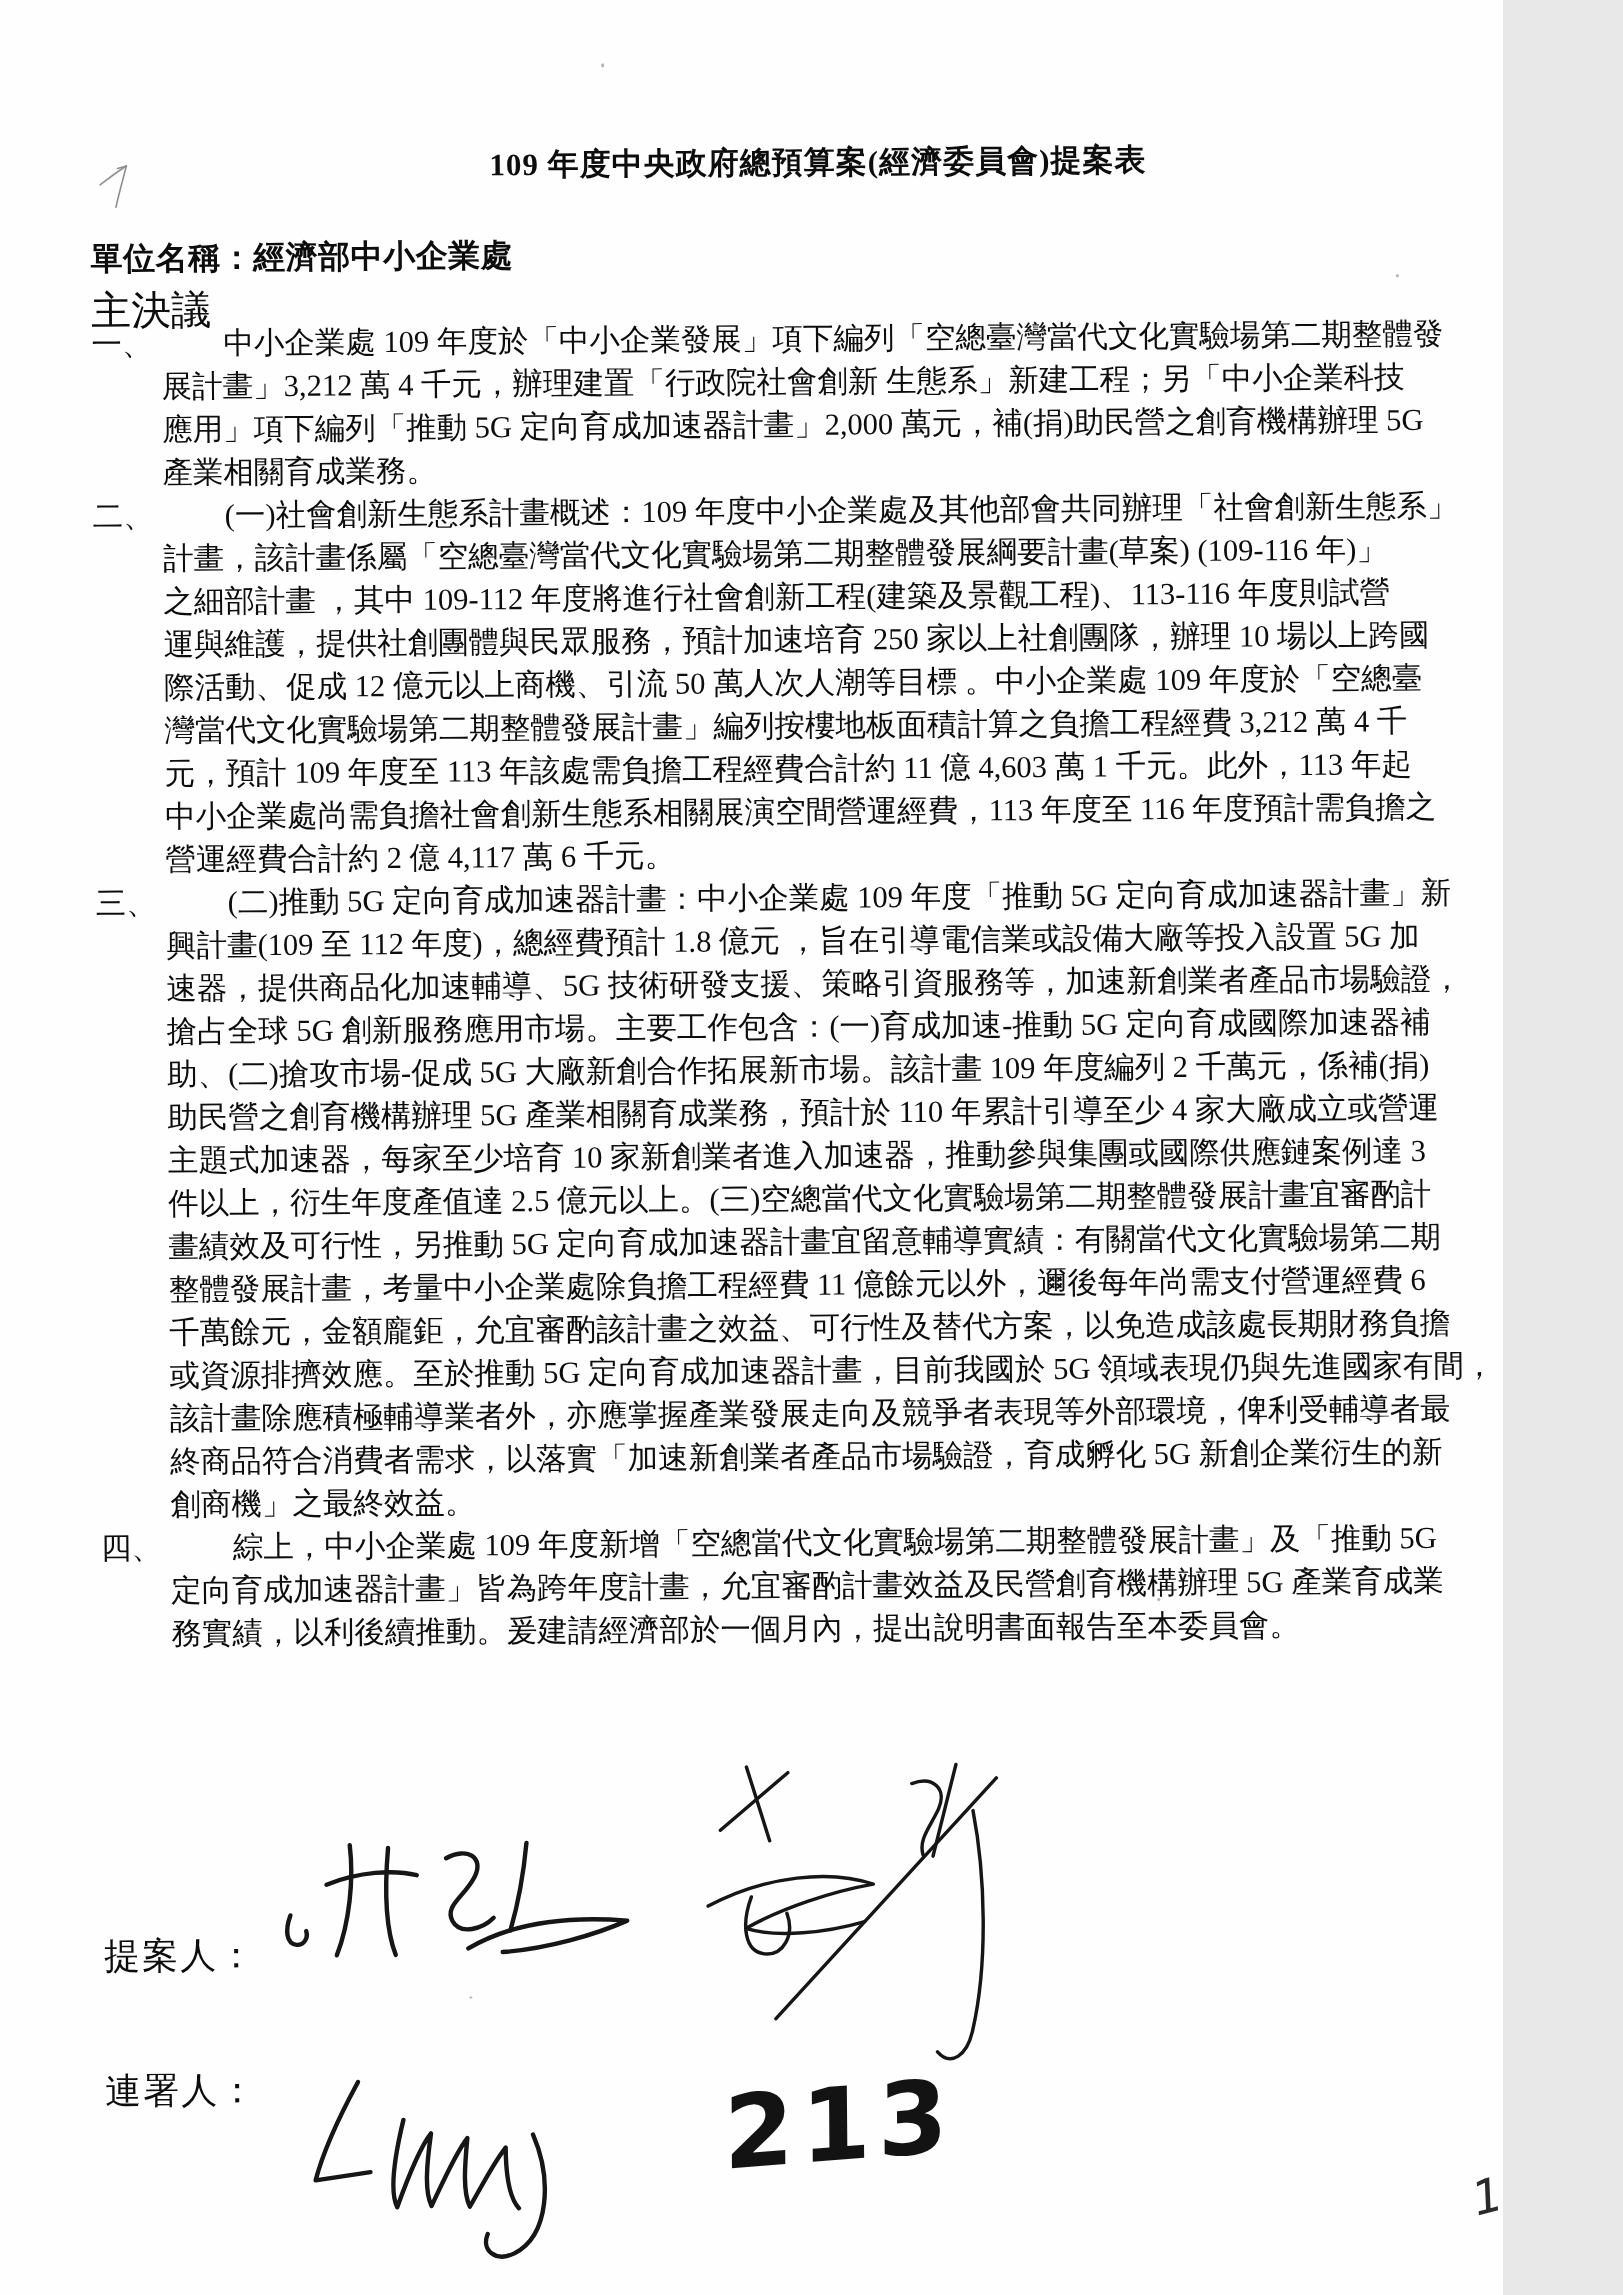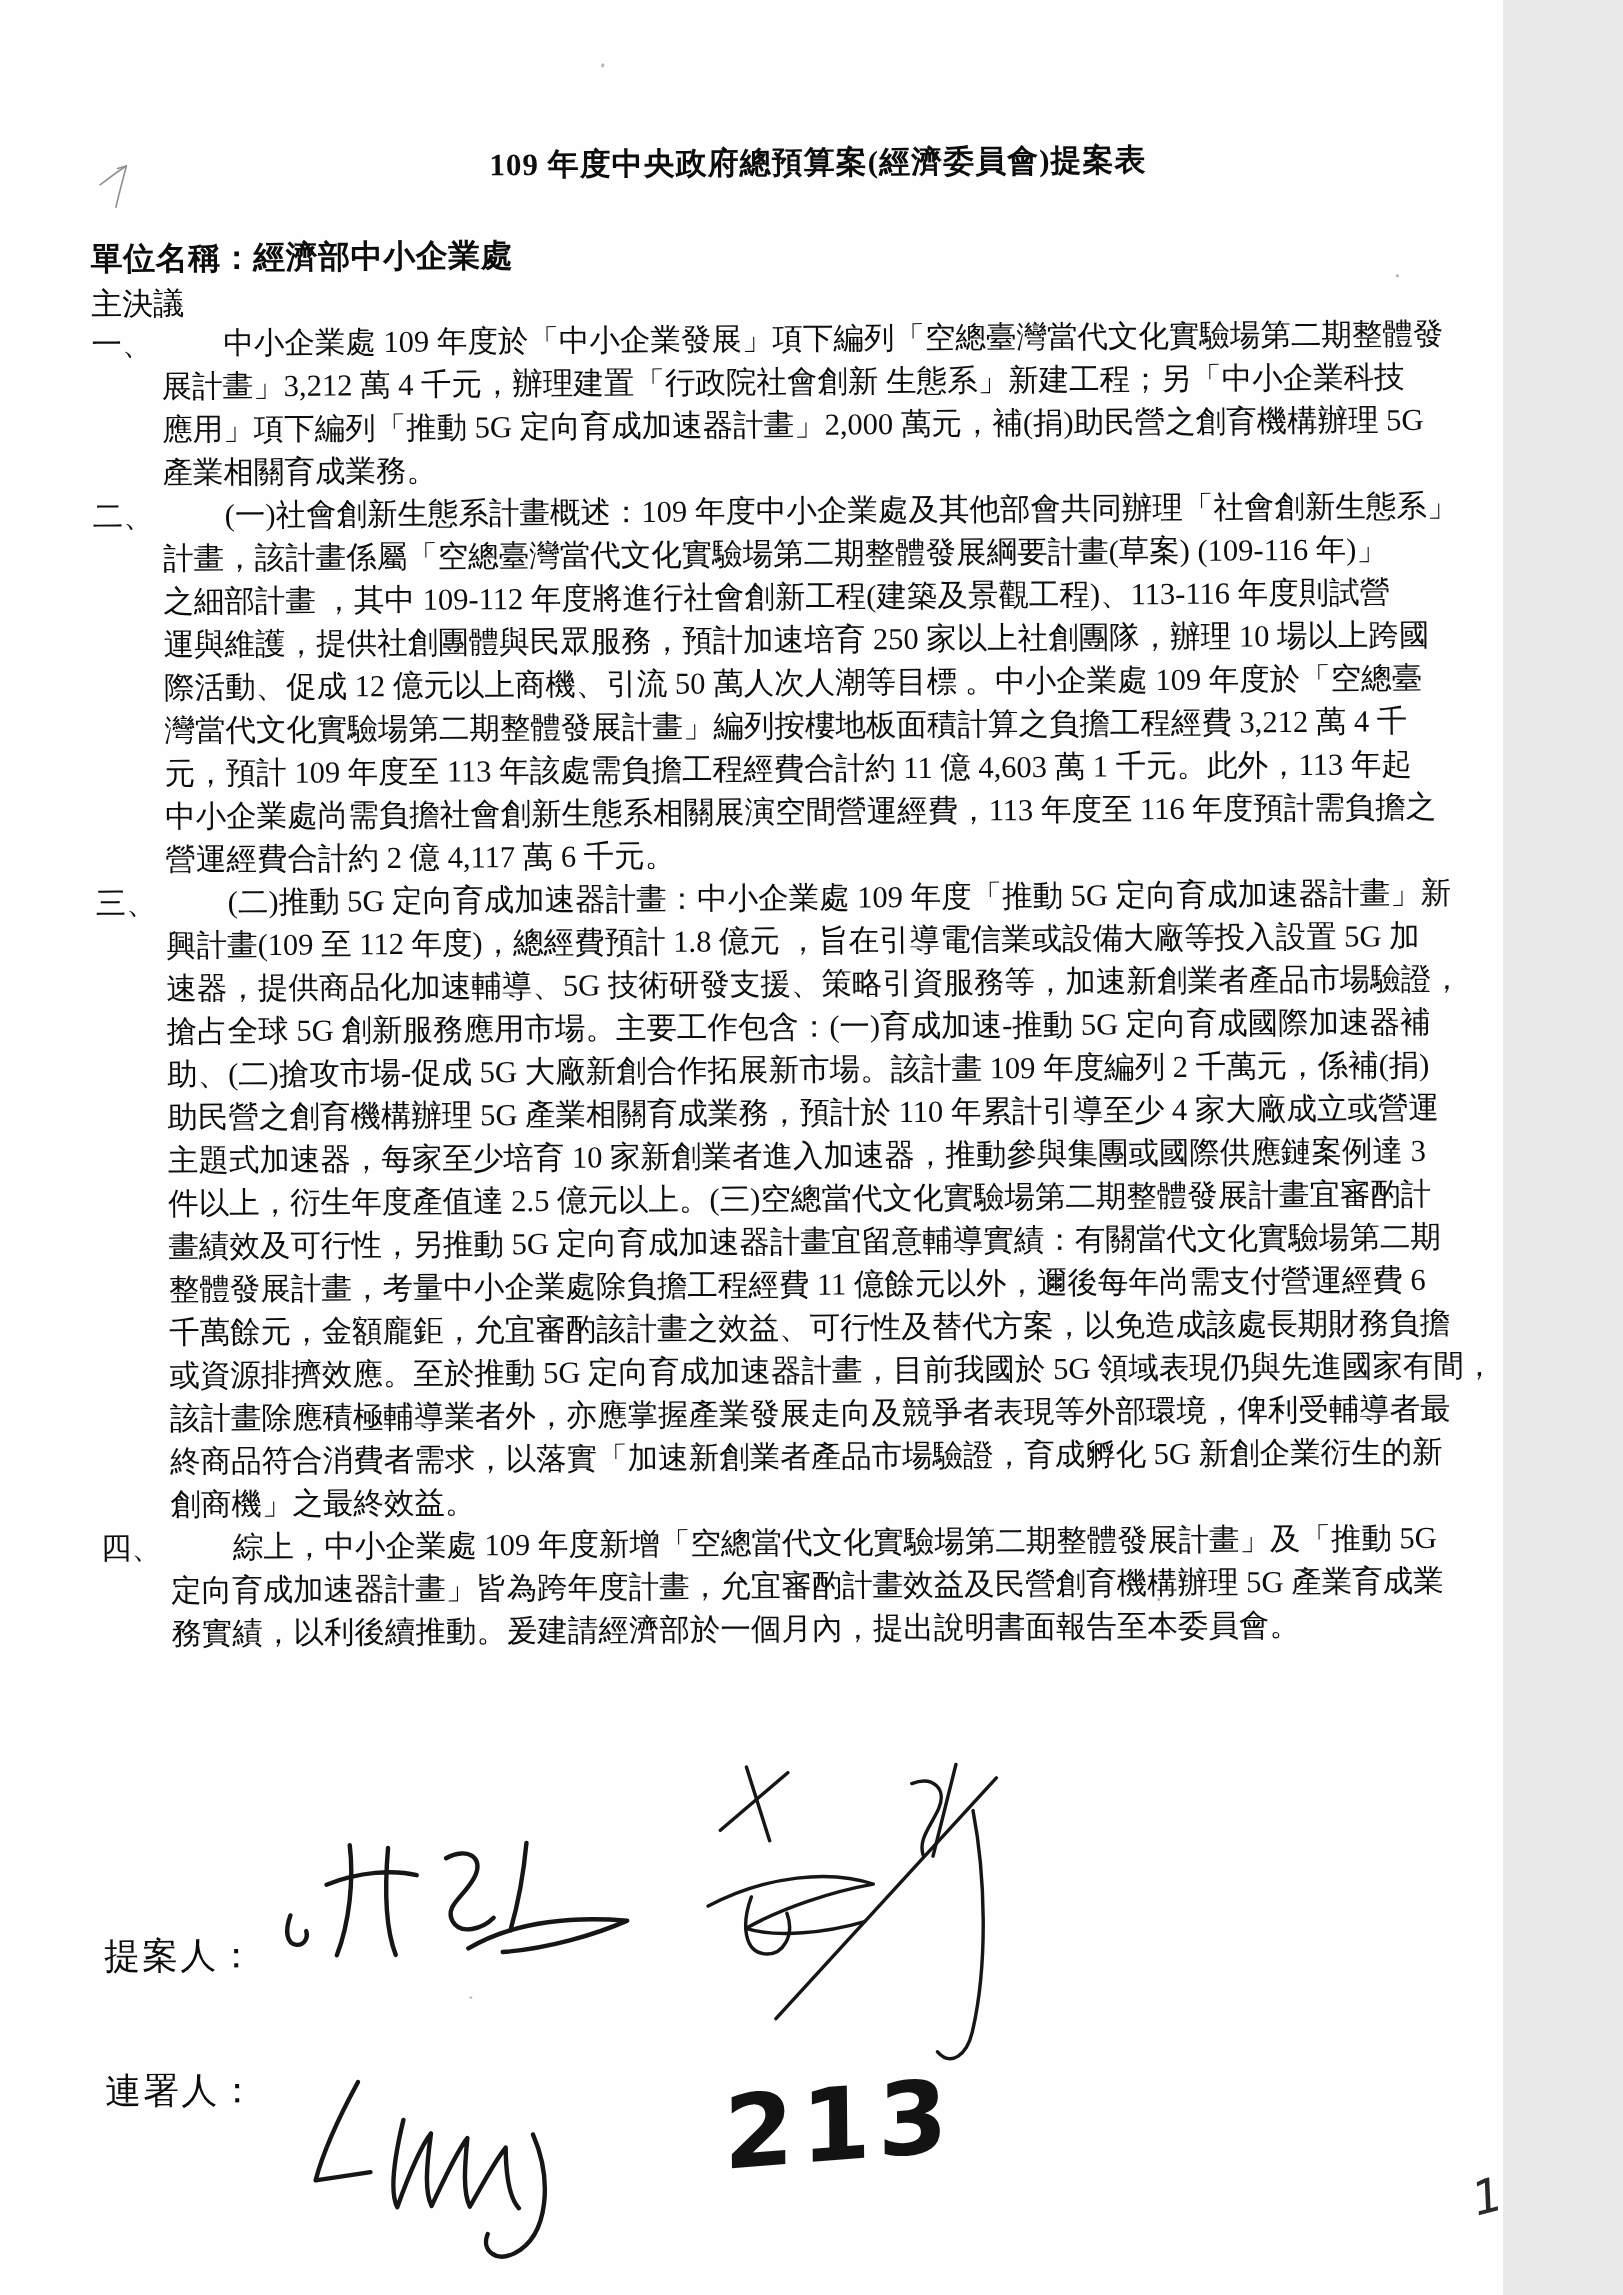--- a/index.html
+++ b/index.html
@@ -16,21 +16,21 @@
     position:absolute;top:142px;left:0;width:100%;
     text-align:center;padding-left:147px;box-sizing:border-box;
     font-size:31px;font-weight:bold;letter-spacing:1px;white-space:nowrap;
   }
   .unit{
     position:absolute;top:232px;left:97px;
     font-size:32px;font-weight:bold;letter-spacing:0.5px;white-space:nowrap;
   }
   .heading{
     position:absolute;top:278px;left:97px;
-    font-size:31px;white-space:nowrap;
+    font-size:40px;white-space:nowrap;
   }
   .body-text{position:absolute;top:318px;left:0;width:100%;}
   .para{position:relative;}
   .para-no{
     position:absolute;left:97px;top:0;
     font-size:30.5px;line-height:43px;white-space:nowrap;
   }
   .para-lines{margin-left:167px;}
   .para-lines .line{
     height:43px;line-height:43px;font-size:30.5px;

